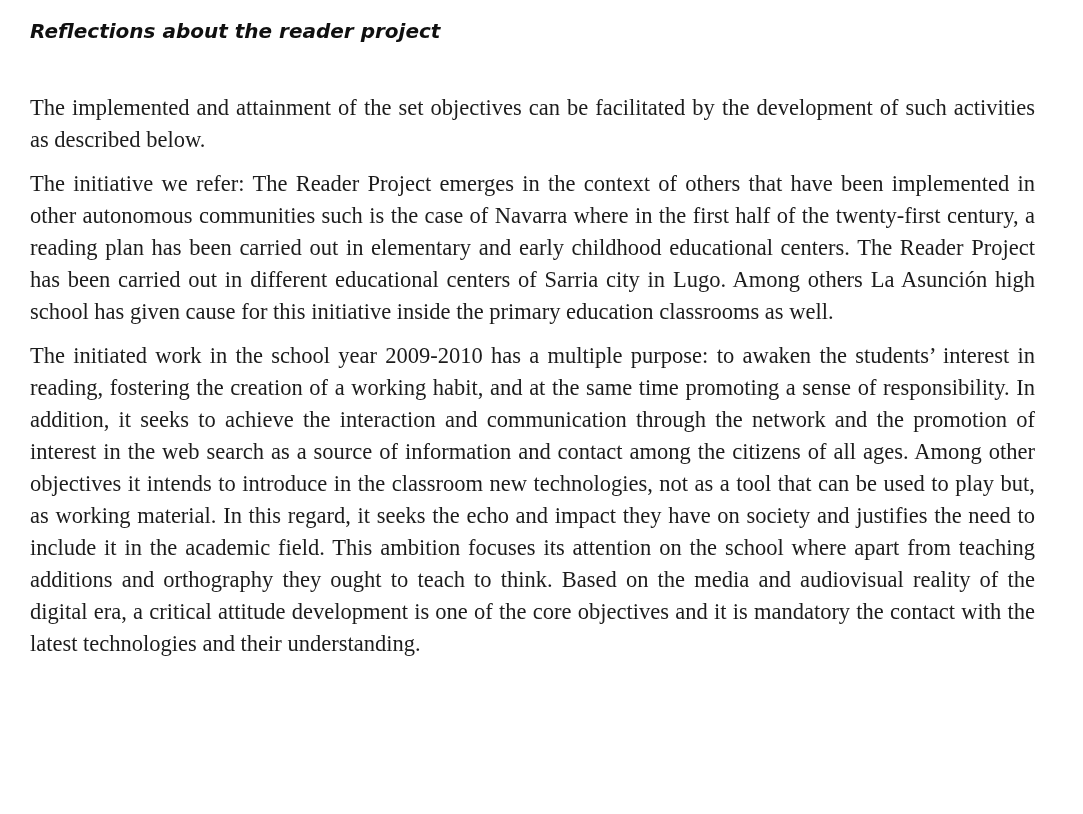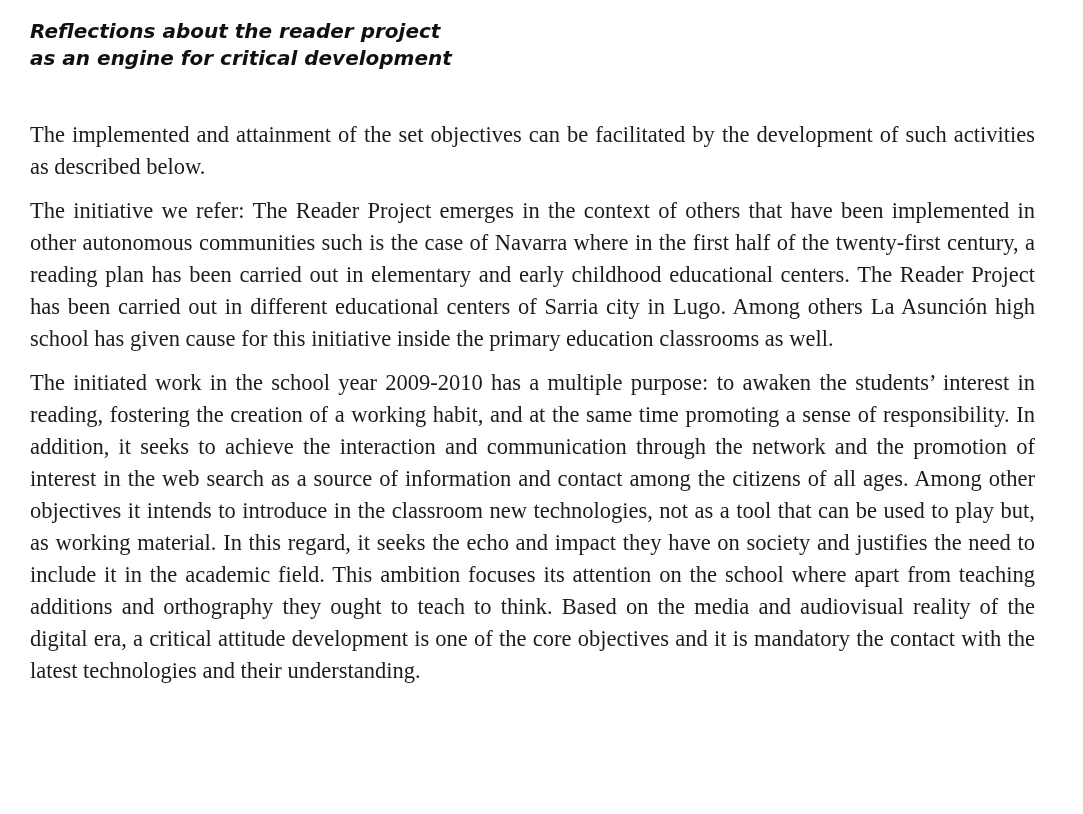--- a/index.html
+++ b/index.html
@@ -37,21 +37,20 @@
   .body-para.last {
     margin-bottom: 12px;
   }
 </style>
 </head>
 <body>
 
 <div class="page">
   <h1 class="doc-title">
     <span>Reflections about the reader project</span><br>
-    <span>as an engine for critical development</span>
   </h1>
 
   <p class="body-para">The implemented and attainment of the set objectives can be facilitated by the development of such activities as described below.</p>
 
   <p class="body-para">The initiative we refer: The Reader Project emerges in the context of others that have been implemented in other autonomous communities such is the case of Navarra where in the first half of the twenty-first century, a reading plan has been carried out in elementary and early childhood educational centers. The Reader Project has been carried out in different educational centers of Sarria city in Lugo. Among others La Asunción high school has given cause for this initiative inside the primary education classrooms as well.</p>
 
   <p class="body-para last">The initiated work in the school year 2009-2010 has a multiple purpose: to awaken the students’ interest in reading, fostering the creation of a working habit, and at the same time promoting a sense of responsibility. In addition, it seeks to achieve the interaction and communication through the network and the promotion of interest in the web search as a source of information and contact among the citizens of all ages. Among other objectives it intends to introduce in the classroom new technologies, not as a tool that can be used to play but, as working material. In this regard, it seeks the echo and impact they have on society and justifies the need to include it in the academic field. This ambition focuses its attention on the school where apart from teaching additions and orthography they ought to teach to think. Based on the media and audiovisual reality of the digital era, a critical attitude development is one of the core objectives and it is mandatory the contact with the latest technologies and their understanding.</p>
 </div>
 
 </body></html>

